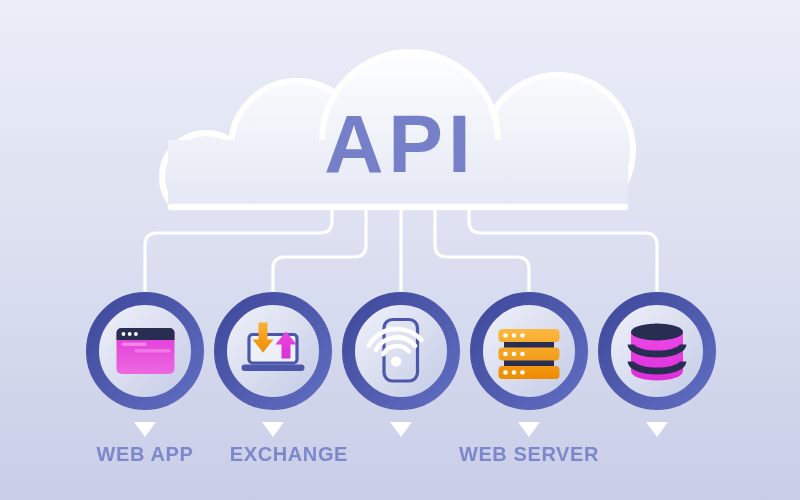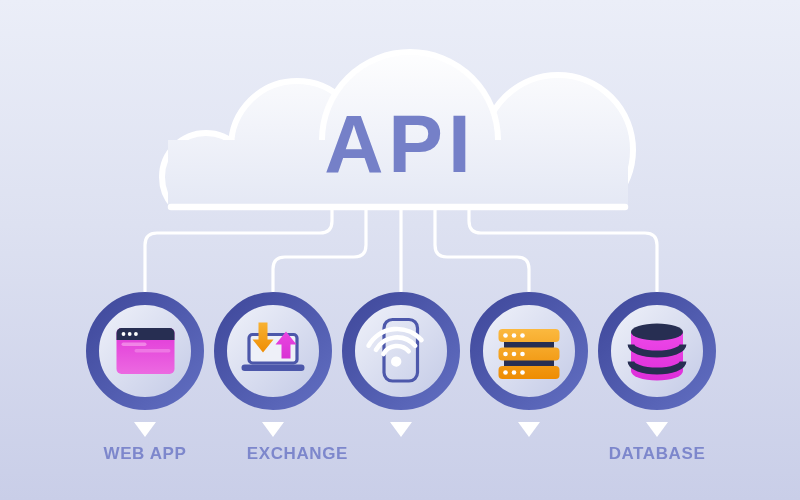--- a/index.html
+++ b/index.html
@@ -9,21 +9,21 @@
     font-family:"Liberation Sans","DejaVu Sans",sans-serif;
   }
   .art{position:absolute;left:0;top:0;}
   .api-label{
     position:absolute;left:250px;top:103px;width:300px;height:90px;
     font-size:82px;line-height:82px;font-weight:800;text-align:center;
     color:#7580c8;letter-spacing:5px;
   }
   .node-label{
     position:absolute;top:443px;width:150px;height:22px;
-    font-size:17px;line-height:22px;font-weight:800;text-align:center;
+    font-size:20px;line-height:22px;font-weight:800;text-align:center;
     color:#7d87cc;letter-spacing:0.6px;
   }
   .nl-0{left:70px;} .nl-1{left:198px;text-align:right;} .nl-2{left:326px;} .nl-3{left:454px;} .nl-4{left:582px;}
 </style>
 </head>
 <body>
 
 <div class="stage">
 
   <svg class="art" width="800" height="500" viewBox="0 0 800 500">
@@ -149,14 +149,14 @@
       <path d="M390,422 h22 l-11,15 z"></path>
       <path d="M518,422 h22 l-11,15 z"></path>
       <path d="M646,422 h22 l-11,15 z"></path>
     </g>
   </svg>
 
   <div class="api-label">API</div>
 
   <div class="node-label nl-0">WEB APP</div>
   <div class="node-label nl-1">EXCHANGE</div>
-  <div class="node-label nl-4">DATABASE</div>
+  <div class="node-label nl-3">WEB SERVER</div>
 </div>
 
 </body></html>

